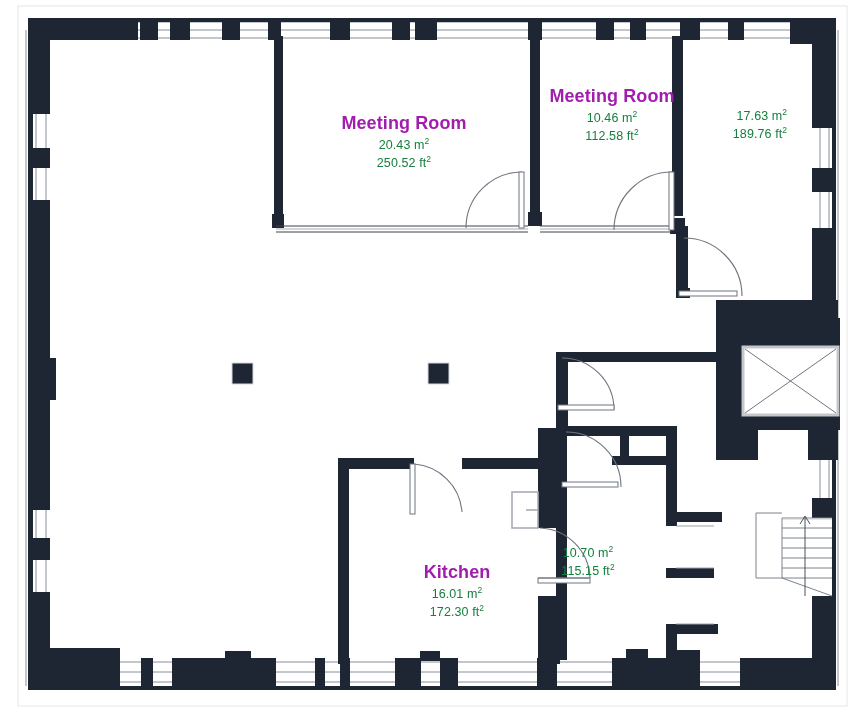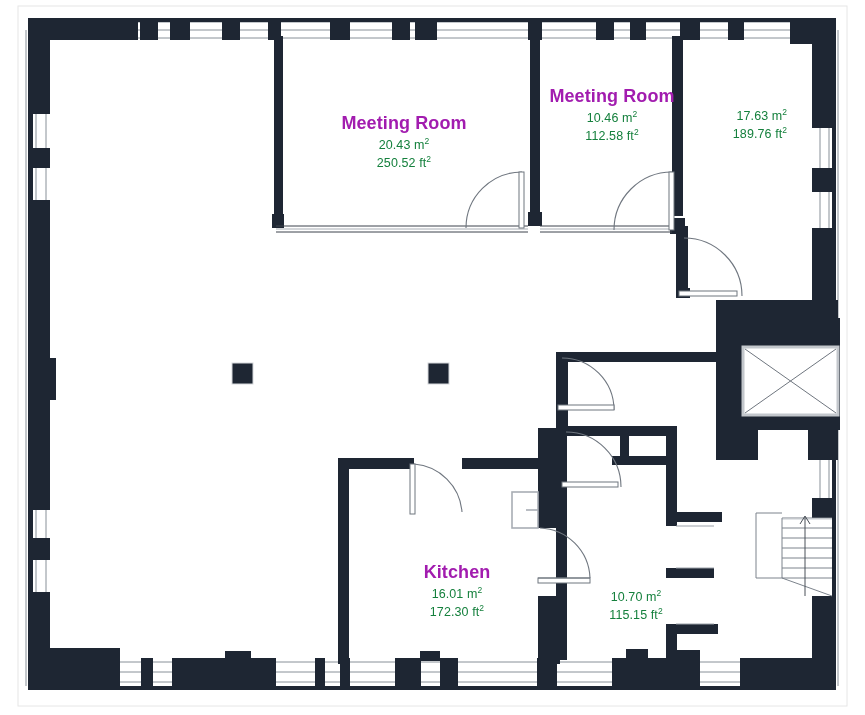--- a/index.html
+++ b/index.html
@@ -288,19 +288,19 @@
     <div class="room-area"><span>17.63 m</span><span class="sup">2</span></div>
     <div class="room-area"><span>189.76 ft</span><span class="sup">2</span></div>
   </div>
 
   <div class="room-label" style="left:457px; top:561px;">
     <div class="room-name">Kitchen</div>
     <div class="room-area"><span>16.01 m</span><span class="sup">2</span></div>
     <div class="room-area"><span>172.30 ft</span><span class="sup">2</span></div>
   </div>
 
-  <div class="room-label" style="left:636px; top:544px;margin-top:44px;">
+  <div class="room-label" style="left:588px; top:544px;">
     <div class="room-area"><span>10.70 m</span><span class="sup">2</span></div>
     <div class="room-area"><span>115.15 ft</span><span class="sup">2</span></div>
   </div>
 
 
 </div>
 
 </body></html>

